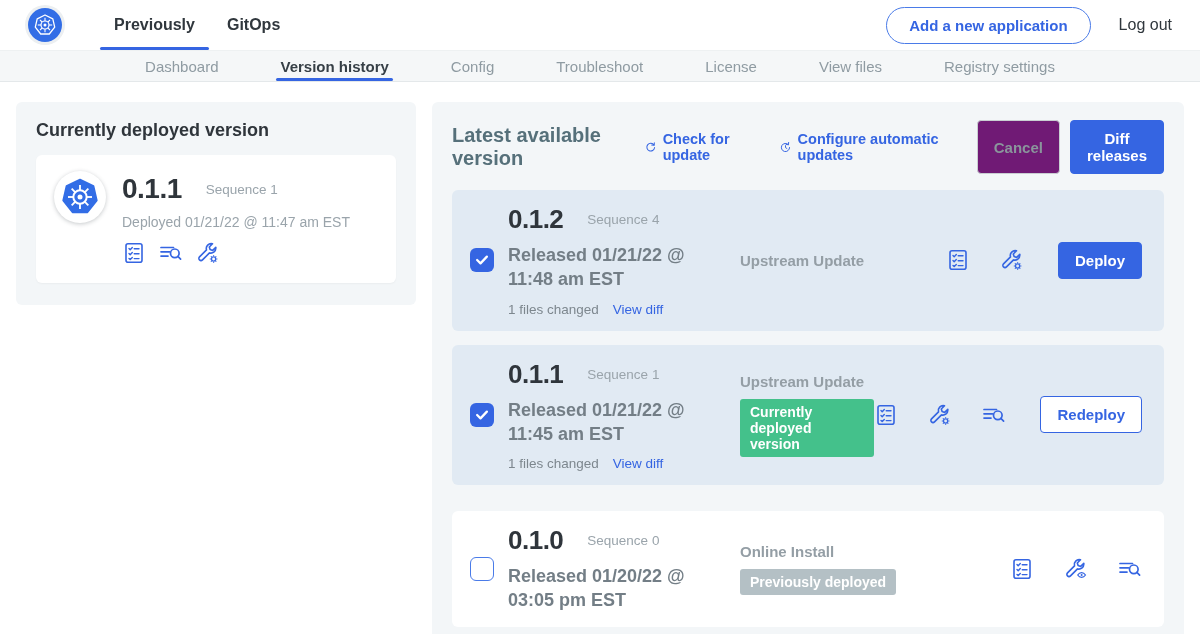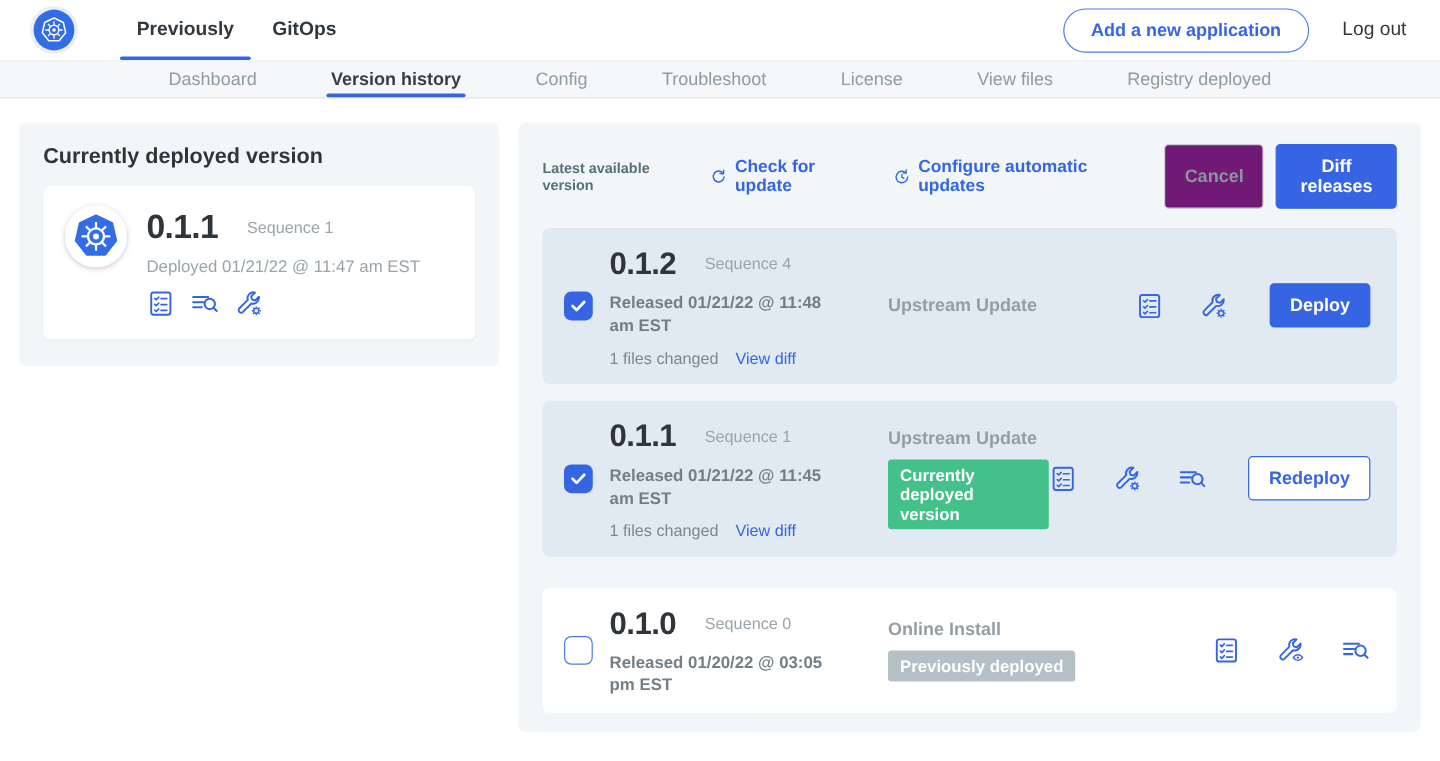--- a/index.html
+++ b/index.html
@@ -33,21 +33,21 @@
   .ver-big { font-size:28px; font-weight:700; color:#2f353b; letter-spacing:-.5px; }
   .seq { font-size:13.5px; color:#9aa4ab; }
   .muted-line { font-size:14px; color:#9aa4ab; }
   .icon-row { display:flex; align-items:center; gap:13px; margin-top:2px; }
   .b-icon { width:24px; height:24px; color:#3565e2; cursor:pointer; display:inline-flex; }
   .b-icon svg { width:100%; height:100%; }
 
   
   .right-panel { flex:1; padding:18px 20px 16px; }
   .avail-header { display:flex; align-items:center; }
-  .avail-title { font-size:12px; font-weight:700; color:#56707a; margin-right:18px; }
+  .avail-title { font-size:20px; font-weight:700; color:#56707a; margin-right:18px; }
   .hdr-link { display:flex; align-items:center; gap:6px; color:#3565e2; font-size:14.5px; font-weight:700; cursor:pointer; margin-right:26px; }
   .hdr-link svg { width:17px; height:17px; }
   .hdr-actions { margin-left:auto; display:flex; gap:10px; }
   .btn { font-family:inherit; font-size:15px; font-weight:700; border-radius:4px; padding:9px 16px; cursor:pointer; }
   .btn-cancel { background:#701a75; border:1px solid #c9ced2; color:#8a959c; }
   .btn-primary { background:#3565e2; border:1px solid #3565e2; color:#fff; }
   .btn-outline { background:#fff; border:1px solid #3565e2; color:#3565e2; }
 
   .version-row { border-radius:6px; padding:14px 18px 14px 10px; display:grid; grid-template-columns:46px 228px 1fr auto; align-items:center; }
   .version-row.highlight { background:#e1eaf3; }
@@ -55,21 +55,21 @@
   .row-first { margin-top:16px; min-height:122px; }
   .row-second { margin-top:14px; min-height:122px; }
   .row-third { margin-top:26px; min-height:92px; }
 
   .checkbox { width:24px; height:24px; border-radius:6px; margin-left:8px; cursor:pointer; display:flex; align-items:center; justify-content:center; }
   .checkbox.checked { background:#3565e2; }
   .checkbox.unchecked { background:#fff; border:1.5px solid #4a7be8; }
 
   .v-info { display:flex; flex-direction:column; gap:8px; }
   .v-num { font-size:26px; font-weight:700; color:#2f353b; letter-spacing:-.5px; }
-  .v-released { font-size:14px; font-weight:700; color:#737e86; max-width:200px; line-height:1.35; }
+  .v-released { font-size:18px; font-weight:700; color:#737e86; max-width:200px; line-height:1.35; }
   .v-files { display:flex; align-items:center; gap:14px; font-size:13.5px; color:#7d878e; margin-top:2px; }
   .view-diff { color:#3565e2; font-weight:400; cursor:pointer; text-decoration:none; }
 
   .v-status { display:flex; flex-direction:column; align-items:flex-start; gap:9px; padding-left:4px; }
   .v-source { font-size:15px; font-weight:700; color:#949ea5; }
   .badge { font-size:14px; font-weight:700; color:#fff; padding:5px 10px; border-radius:3px; }
   .badge-green { background:#44c18b; }
   .badge-gray { background:#b4c0c5; }
 
   .v-actions { display:flex; align-items:center; gap:30px; padding-right:4px; }
@@ -201,21 +201,21 @@
   <div class="sub-tab">
       <span>Troubleshoot</span>
     </div>
   <div class="sub-tab">
       <span>License</span>
     </div>
   <div class="sub-tab">
       <span>View files</span>
     </div>
   <div class="sub-tab">
-      <span>Registry deployed</span>
+      <span>Registry settings</span>
     </div>
 </nav>
 
 <main class="main">
 
   <section class="panel left-panel">
     <h2>Currently deployed version</h2>
     <div class="deployed-card">
       <div class="k8s-badge">
         <svg width="40" height="40">

